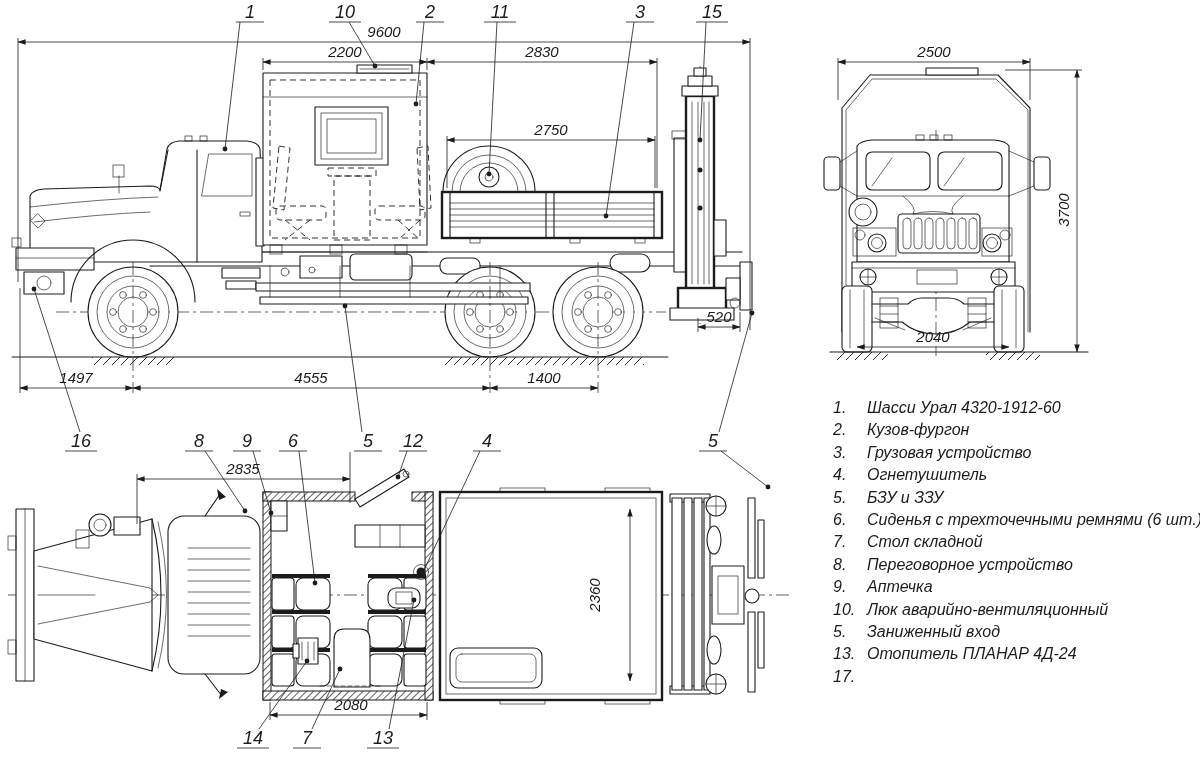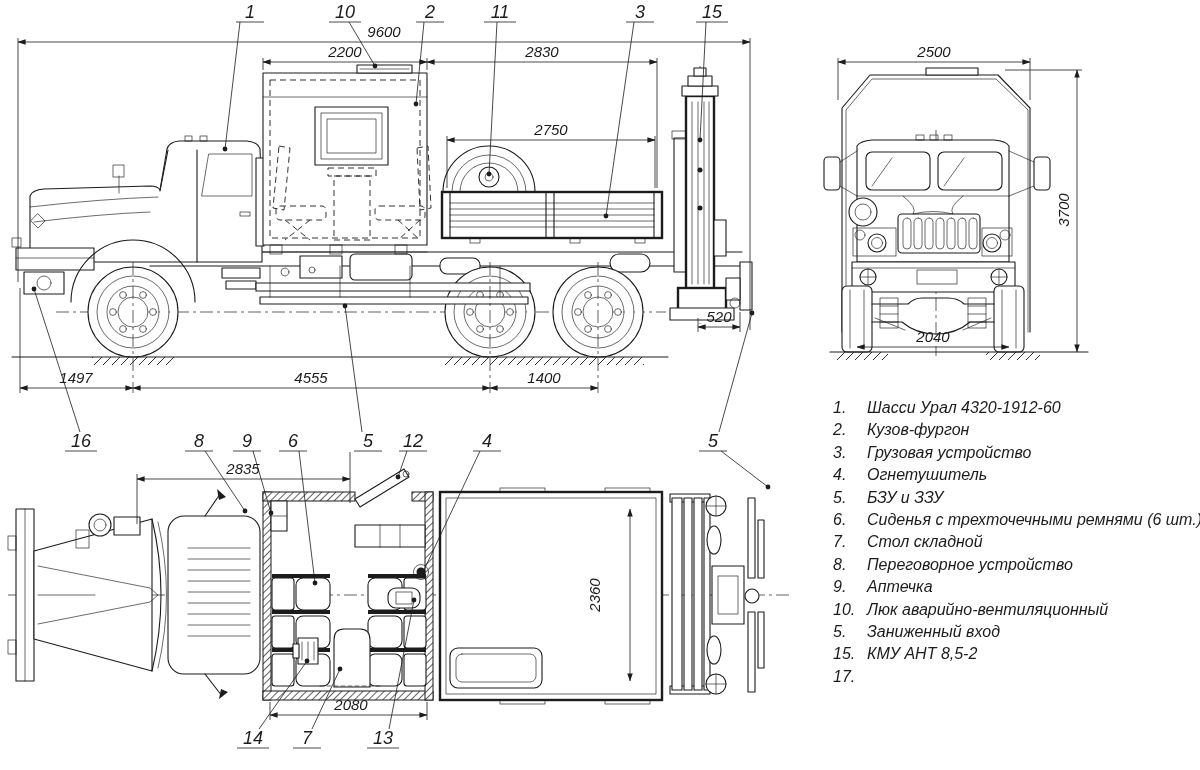--- a/index.html
+++ b/index.html
@@ -568,21 +568,21 @@
       </div>
   <div class="plist-row">
         <span class="plist-num">10.</span>
         <span class="plist-text">Люк аварийно-вентиляционный</span>
       </div>
   <div class="plist-row">
         <span class="plist-num">5.</span>
         <span class="plist-text">Заниженный вход</span>
       </div>
   <div class="plist-row">
-        <span class="plist-num">15.</span>
-        <span class="plist-text">КМУ АНТ 8,5-2</span>
+        <span class="plist-num">13.</span>
+        <span class="plist-text">Отопитель ПЛАНАР 4Д-24</span>
       </div>
   <div class="plist-row">
         <span class="plist-num">17.</span>
       </div>
 </div>
 
 </div>
 
 </body></html>

